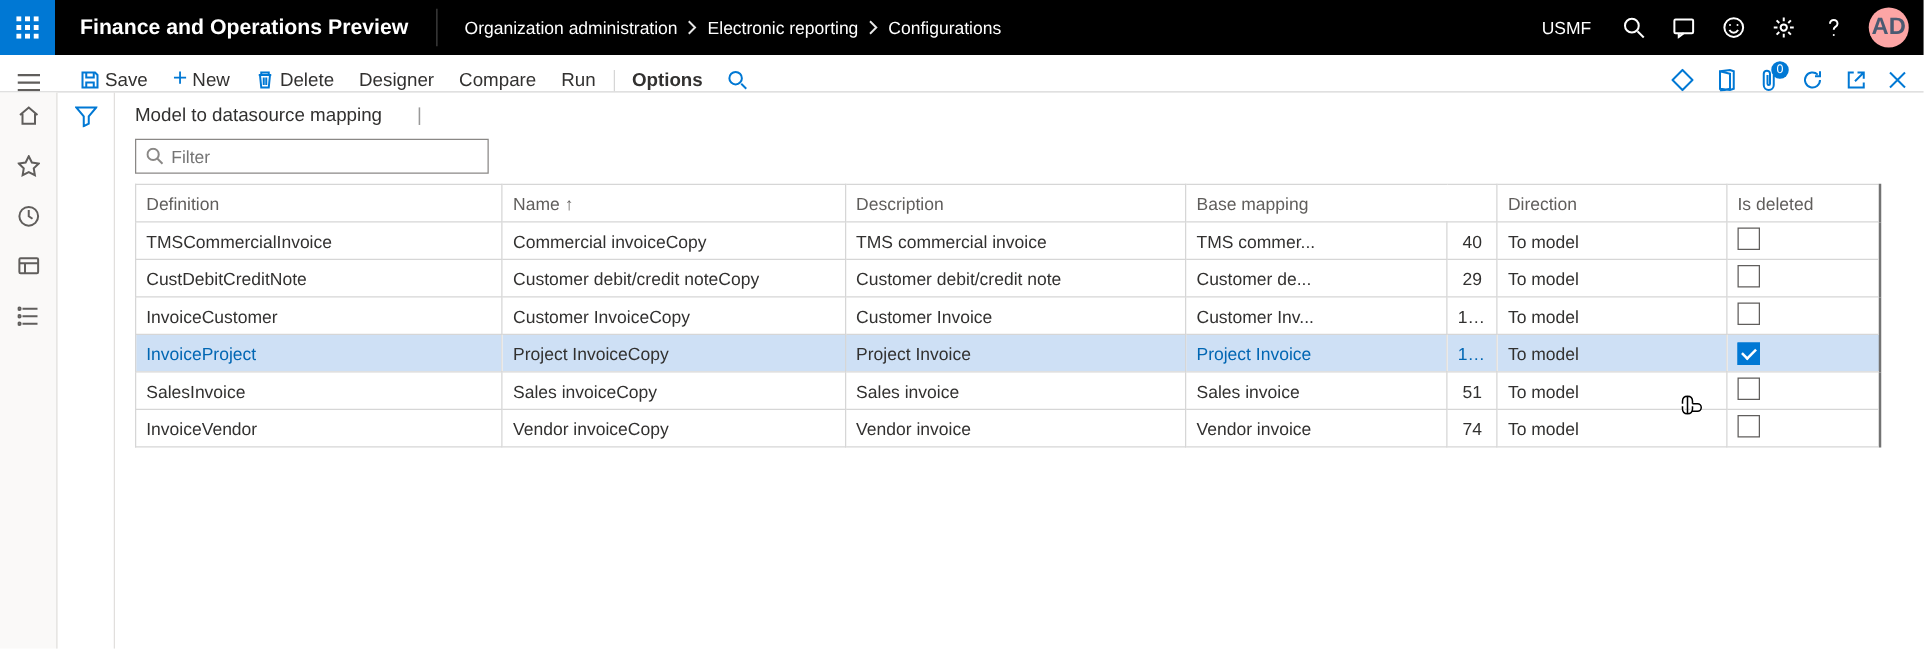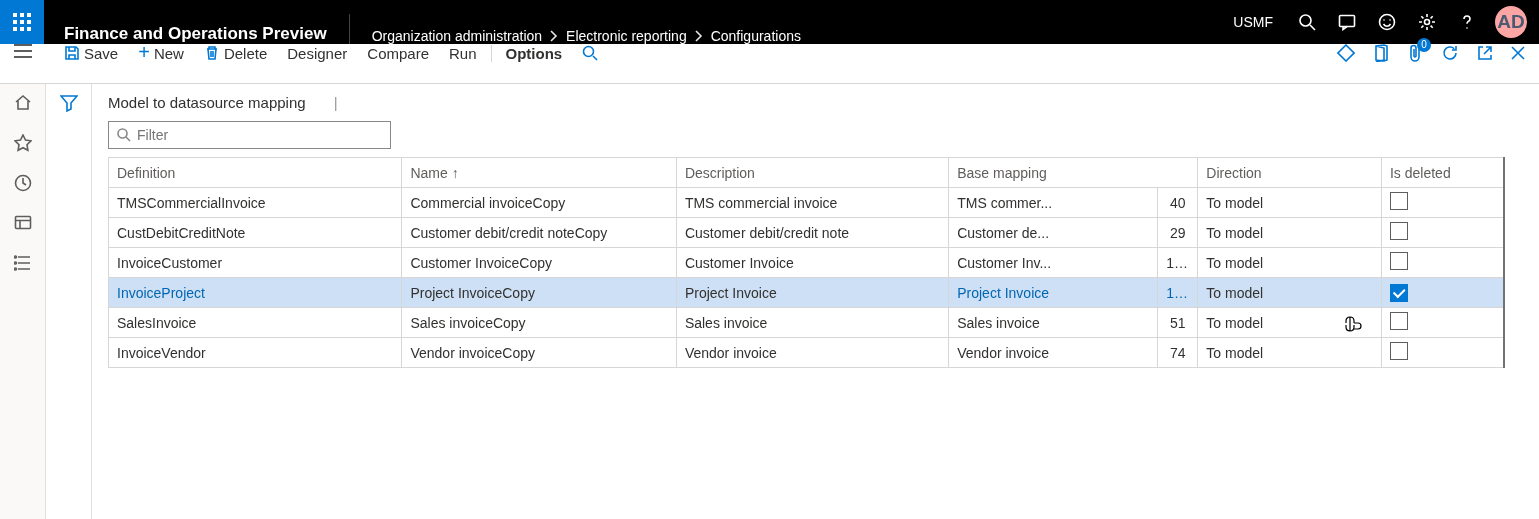--- a/index.html
+++ b/index.html
@@ -5,21 +5,21 @@
   * { box-sizing: border-box; margin: 0; padding: 0; }
   html, body { height: 100%; font-family: "Segoe UI", Tahoma, sans-serif; font-size: 14px; color: #323130; background: #fff; overflow: hidden; }
   body { width: 1539px; height: 519px; display: flex; flex-direction: column; }
 
   
   .topbar {
     height: 44px;
     background: #000;
     color: #fff;
     display: flex;
-    align-items: flex-end;
+    align-items: center;
     padding-right: 4px;
   }
   .waffle {
     width: 44px; height: 44px;
     display: flex; align-items: center; justify-content: center;
     background: #0078d4;
   }
   .waffle svg { fill: #fff; }
   .app-title {
     font-weight: 600;
@@ -53,23 +53,23 @@
     background: #fca5a5;
     color: #4a5a72;
     font-weight: 600;
     font-size: 19px;
     display: flex; align-items: center; justify-content: center;
     margin: 0 8px;
   }
 
   
   .row2 {
-    height: 40px;
-    display: flex;
-    align-items: flex-start;
+    height: 30px;
+    display: flex;
+    align-items: flex-end;
     border-bottom: 1px solid #d6d6d6;
   }
   .row2 .hamburger {
     width: 46px;
     display: flex; align-items: center; justify-content: center;
   }
   .hamburger svg { stroke: #605e5c; stroke-width: 1.8; fill: none; }
   .actionbar {
     flex: 1;
     display: flex;

